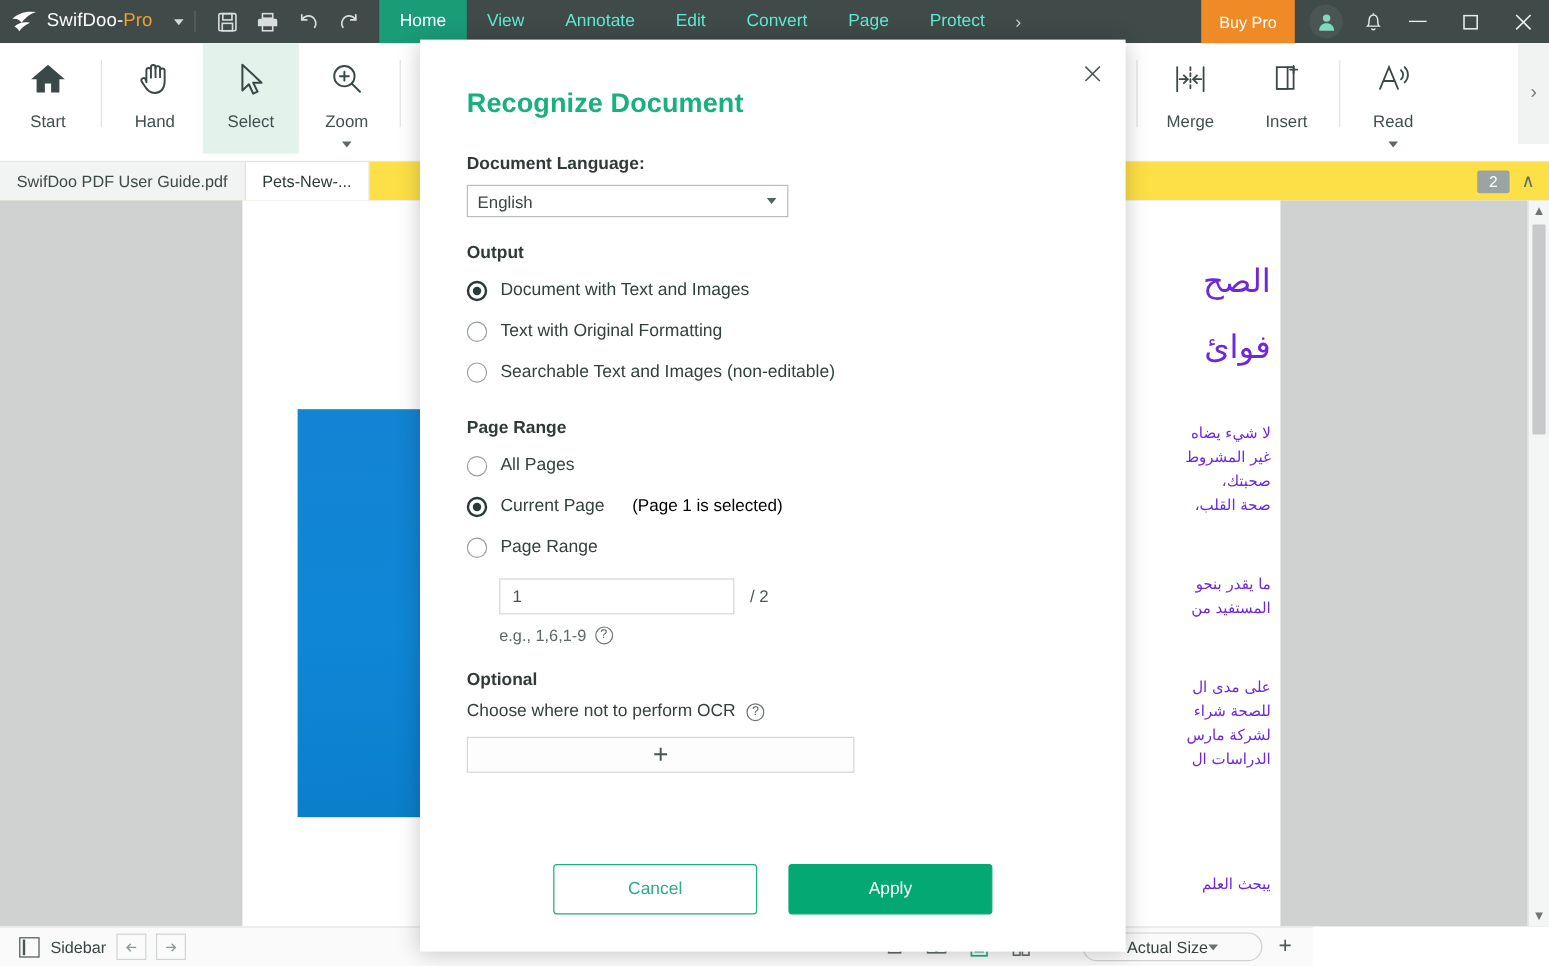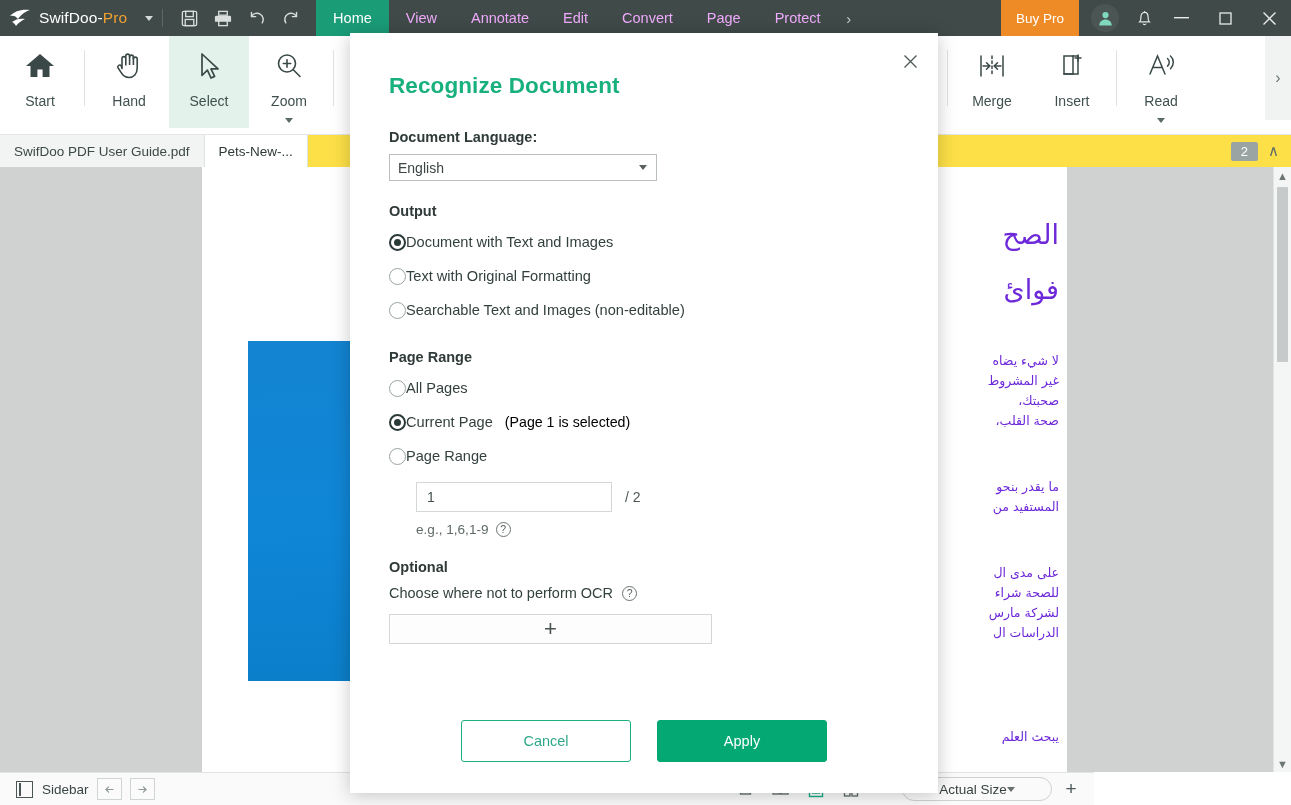--- a/index.html
+++ b/index.html
@@ -27,21 +27,21 @@
   .tb-sep { width: 1px; background: #5d6765; margin: 9px 9px; }
   .tb-icon {
     width: 34px; display: flex; align-items: center; justify-content: center;
     color: #d9dedd;
   }
   .tb-icon svg { display: block; }
 
   .menus { display: flex; align-items: stretch; margin-left: 8px; }
   .menu-item {
     padding: 0 17px; display: flex; align-items: center; justify-content: center;
-    font-size: 14.5px; color: #f0abfc; white-space: nowrap;
+    font-size: 14.5px; color: #5eead4; white-space: nowrap;
   }
   .menu-item.active { background: #1a9c77; color: #ffffff; }
   .menu-more {
     width: 22px; display: flex; align-items: center; justify-content: center;
     color: #c8cecd; font-size: 15px;
   }
   .right-cluster { margin-left: auto; display: flex; align-items: center; }
   .buypro {
     background: #ef8b26; color: #ffffff; font-size: 13.5px;
     padding: 16px 15px; border-radius: 3px; margin-right: 12px; white-space: nowrap;
@@ -178,21 +178,21 @@
   .section-head { font-size: 14.5px; font-weight: bold; color: #2f3a39; margin: 22px 0 6px; }
   .lang-select {
     width: 268px; height: 27px; border: 1px solid #b9bebe; background: #ffffff;
     display: flex; align-items: center; padding: 0 8px; font-size: 14px; color: #3b4544;
     position: relative;
   }
   .lang-caret {
     position: absolute; right: 9px; width: 0; height: 0;
     border-left: 4px solid transparent; border-right: 4px solid transparent; border-top: 5px solid #57615f;
   }
-  .radio-row { display: flex; align-items: center; height: 34px; text-align: center; }
+  .radio-row { display: flex; align-items: center; gap: 11px; height: 34px; text-align: center; }
   .radio {
     width: 17px; height: 17px; border-radius: 50%; border: 1.6px solid #9aa3a2;
     flex: 0 0 auto; position: relative; background: #fff;
   }
   .radio.on { border-color: #2a3a38; border-width: 2px; }
   .radio.on:after {
     content: ""; position: absolute; left: 3px; top: 3px; width: 7px; height: 7px;
     border-radius: 50%; background: #2a3a38;
   }
   .radio-label { font-size: 14.6px; color: #32403e; }

